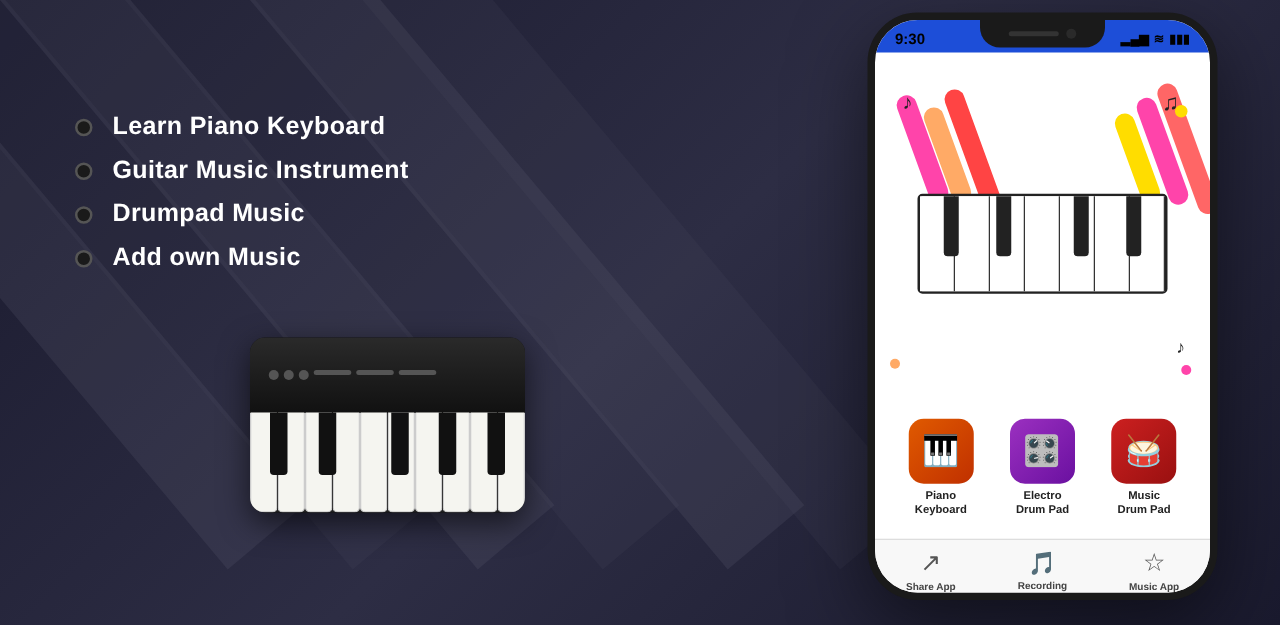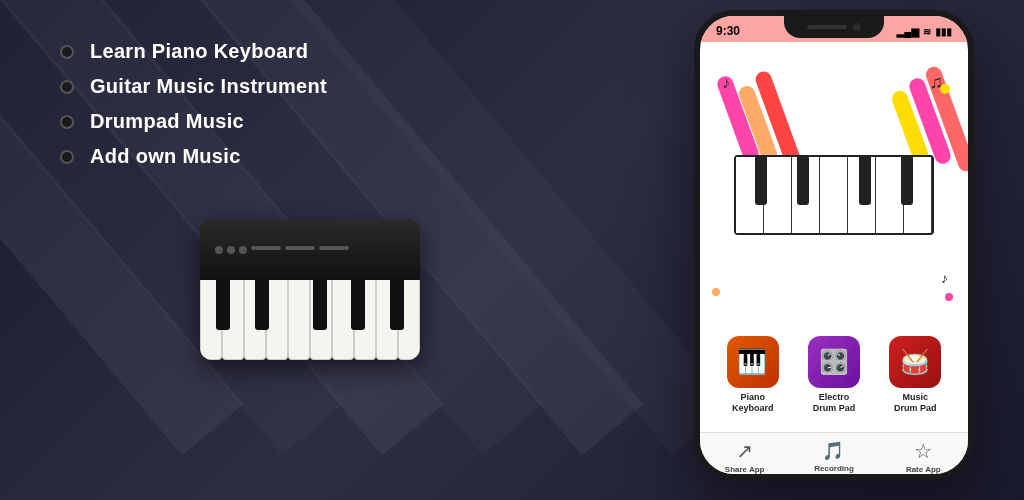--- a/index.html
+++ b/index.html
@@ -22,20 +22,21 @@
 
     .left-section {
       position: absolute;
       left: 0;
       top: 0;
       width: 620px;
       height: 500px;
       z-index: 1;
       display: flex;
       flex-direction: column;
+      justify-content: center;
       padding: 40px 60px;
     }
 
     .feature-list {
       list-style: none;
       margin-bottom: 30px;
     }
 
     .feature-item {
       display: flex;
@@ -174,21 +175,21 @@
       box-shadow: 0 20px 60px rgba(0,0,0,0.5);
       margin: 0 auto;
     }
 
     
     .phone-status-bar {
       display: flex;
       justify-content: space-between;
       align-items: center;
       padding: 8px 16px 4px;
-      background: #fca5a5;
+      background: #1d4ed8;
       font-size: 11px;
       font-weight: 600;
     }
 
     .status-time { font-size: 12px; font-weight: 700; }
     .status-icons { display: flex; gap: 4px; align-items: center; font-size: 10px; }
 
     
     .phone-notch {
       width: 100px;
@@ -534,18 +535,18 @@
         <div class="bottom-bar-item">
           <span class="bottom-bar-icon" style="font-size:20px;">↗</span>
           <span class="bottom-bar-label">Share App</span>
         </div>
         <div class="bottom-bar-item">
           <span class="bottom-bar-icon" style="font-size:18px;">🎵</span>
           <span class="bottom-bar-label">Recording</span>
         </div>
         <div class="bottom-bar-item">
           <span class="bottom-bar-icon" style="font-size:20px;">☆</span>
-          <span class="bottom-bar-label">Rate App</span>
+          <span class="bottom-bar-label">Music App</span>
         </div>
       </div>
     </div>
   </div>
 </div>
 
 </body></html>

